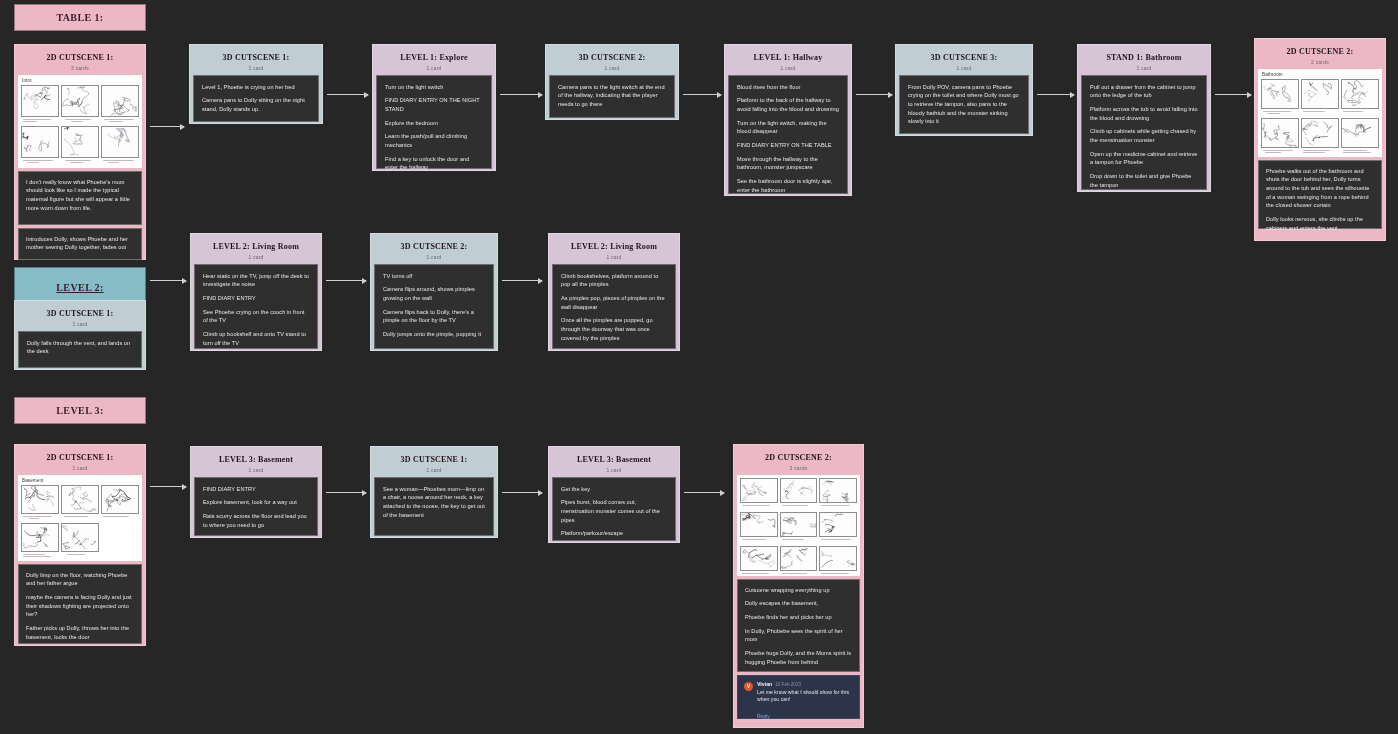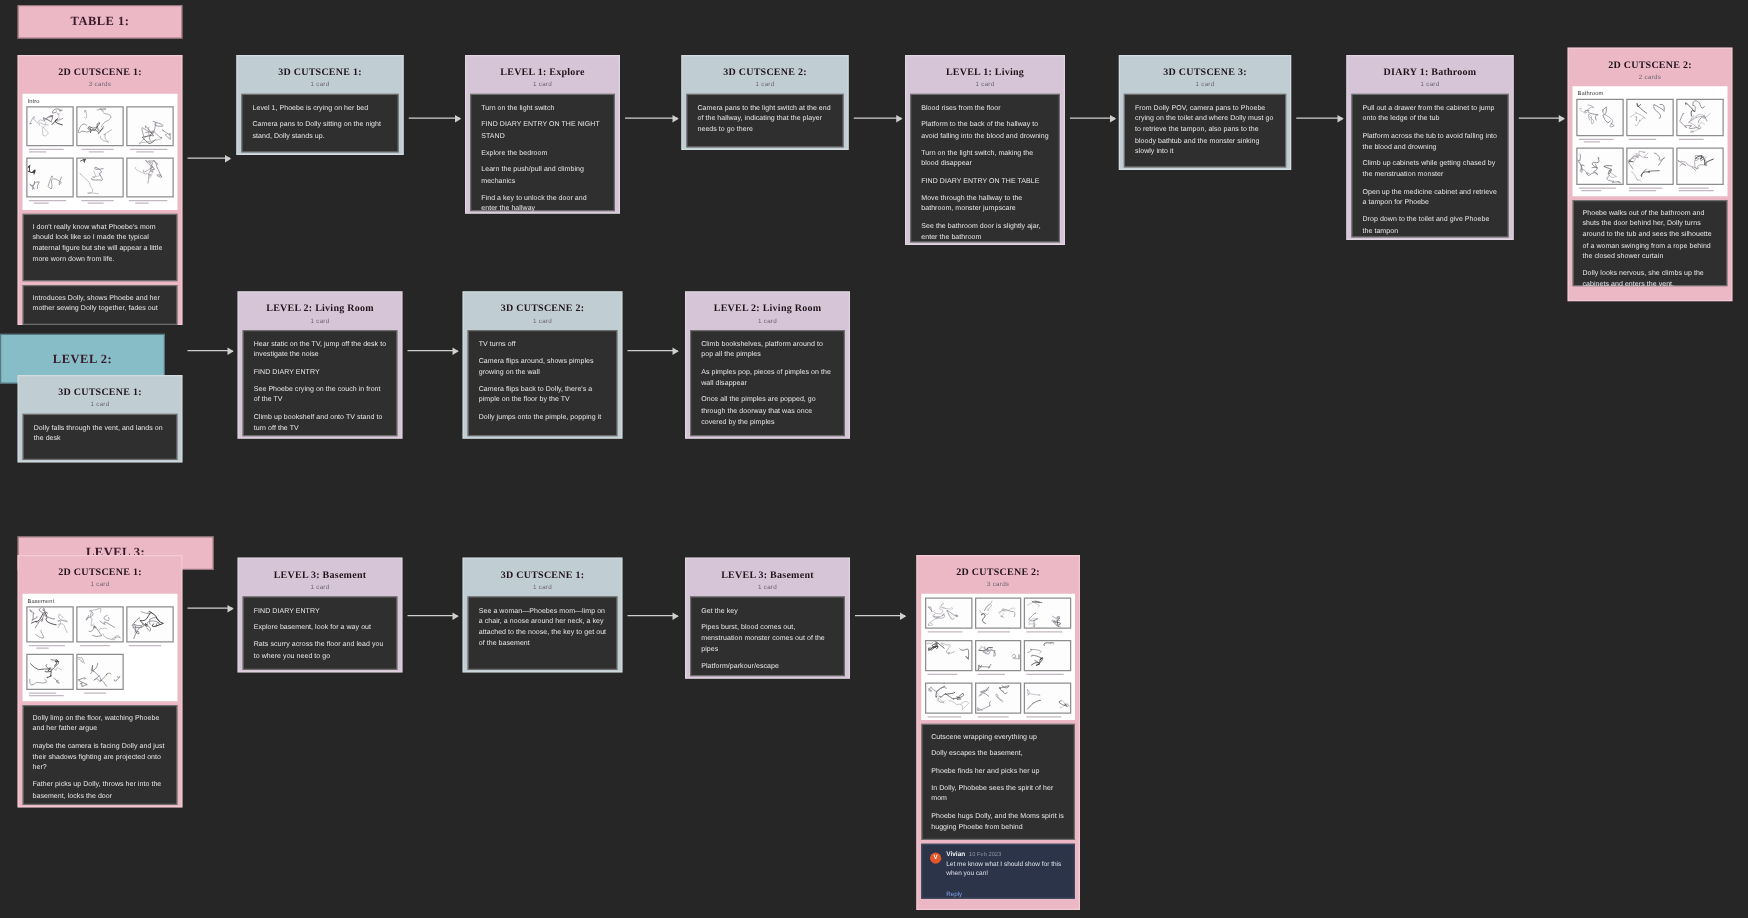--- a/index.html
+++ b/index.html
@@ -147,25 +147,25 @@
 </style>
 </head>
 <body>
 
 <div class="canvas">
 
   <div class="banner t-pink" style="left:14px;top:4px;width:132px;height:27px;">
     <span>TABLE 1:</span>
   </div>
 
-  <div class="banner t-teal" style="left:0;top:267px;width:132px;height:40px;">
+  <div class="banner t-teal" style="left:14px;top:267px;width:132px;height:40px;text-decoration:underline;">
     <span>LEVEL 2:</span>
   </div>
 
-  <div class="banner t-pink" style="left:14px;top:397px;width:157px;height:27px;margin-top:32px;">
+  <div class="banner t-pink" style="left:14px;top:397px;width:132px;height:27px;">
     <span>LEVEL 3:</span>
   </div>
 
   <div class="card t-pink" style="left:14px;top:44px;width:132px;height:216px;">
     <div class="card-head">
       <span>2D CUTSCENE 1:</span>
       <span class="card-sub">3 cards</span>
     </div>
     <div class="sheet" style="height:93px;">
       <div class="sheet-label">Intro</div>
@@ -312,21 +312,21 @@
     </div>
     <div class="card-body" style="height:43px;">
       <p class="line">Camera pans to the light switch at the end of the hallway, indicating that the player needs to go there</p>
     </div>
   </div>
 
   <div class="arrow" style="left:683px;top:94px;width:38px;"></div>
 
   <div class="card t-purple" style="left:724px;top:44px;width:128px;height:152px;">
     <div class="card-head">
-      <span>LEVEL 1: Living</span>
+      <span>LEVEL 1: Hallway</span>
       <span class="card-sub">1 card</span>
     </div>
     <div class="card-body" style="height:119px;">
       <p class="line">Blood rises from the floor</p>
       <p class="line">Platform to the back of the hallway to avoid falling into the blood and drowning</p>
       <p class="line">Turn on the light switch, making the blood disappear</p>
       <p class="line">FIND DIARY ENTRY ON THE TABLE</p>
       <p class="line">Move through the hallway to the bathroom, monster jumpscare</p>
       <p class="line">See the bathroom door is slightly ajar, enter the bathroom</p>
     </div>
@@ -341,21 +341,21 @@
     </div>
     <div class="card-body" style="height:59px;">
       <p class="line">From Dolly POV, camera pans to Phoebe crying on the toilet and where Dolly must go to retrieve the tampon, also pans to the bloody bathtub and the monster sinking slowly into it</p>
     </div>
   </div>
 
   <div class="arrow" style="left:1037px;top:94px;width:37px;"></div>
 
   <div class="card t-purple" style="left:1077px;top:44px;width:134px;height:148px;">
     <div class="card-head">
-      <span>DIARY 1: Bathroom</span>
+      <span>STAND 1: Bathroom</span>
       <span class="card-sub">1 card</span>
     </div>
     <div class="card-body" style="height:115px;">
       <p class="line">Pull out a drawer from the cabinet to jump onto the ledge of the tub</p>
       <p class="line">Platform across the tub to avoid falling into the blood and drowning</p>
       <p class="line">Climb up cabinets while getting chased by the menstruation monster</p>
       <p class="line">Open up the medicine cabinet and retrieve a tampon for Phoebe</p>
       <p class="line">Drop down to the toilet and give Phoebe the tampon</p>
     </div>
   </div>

